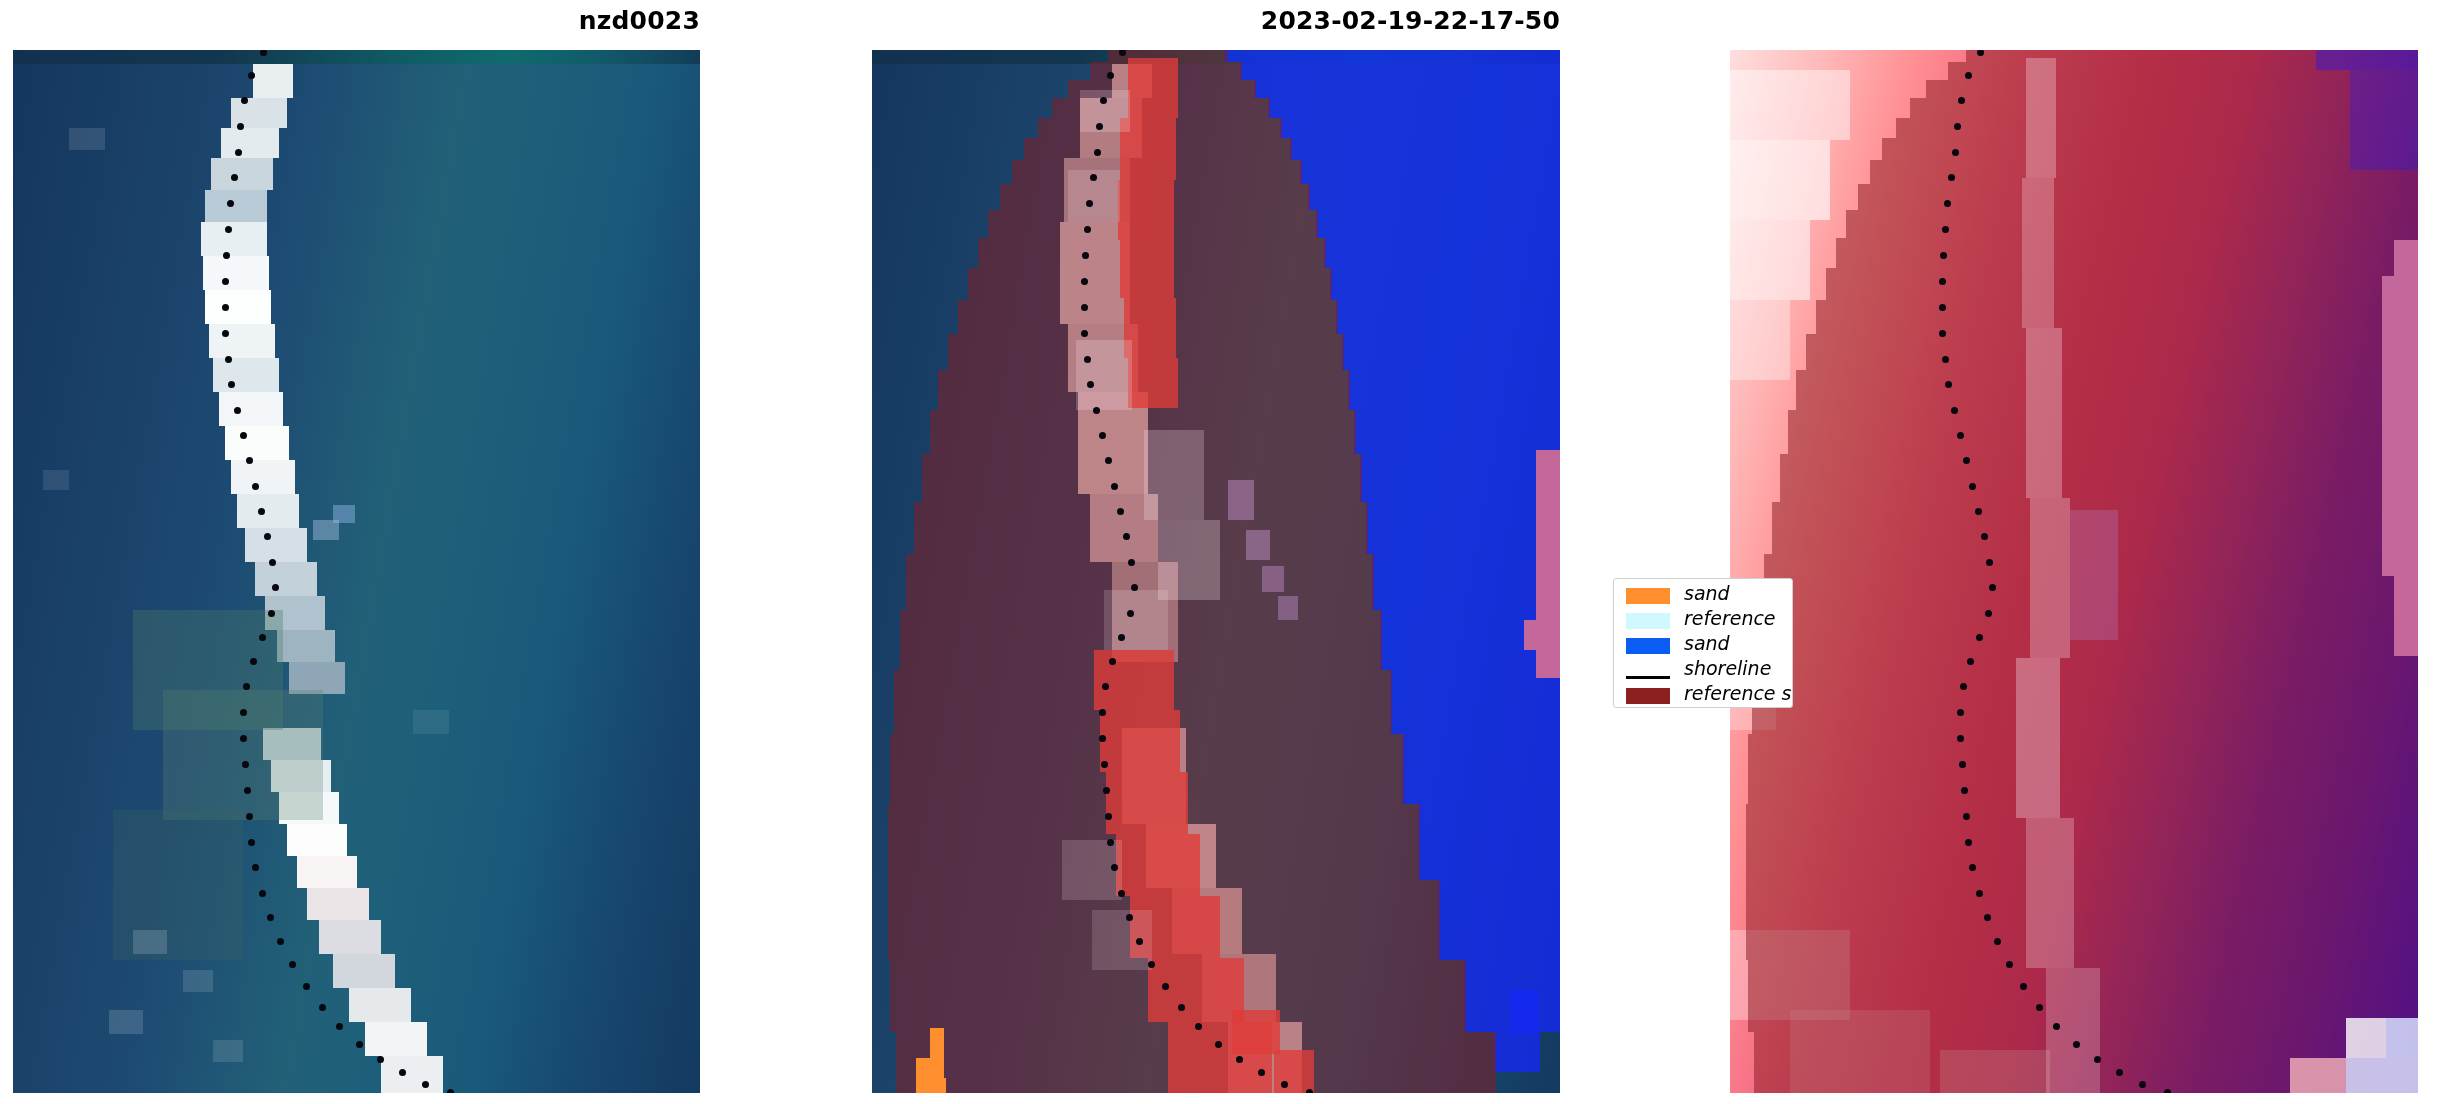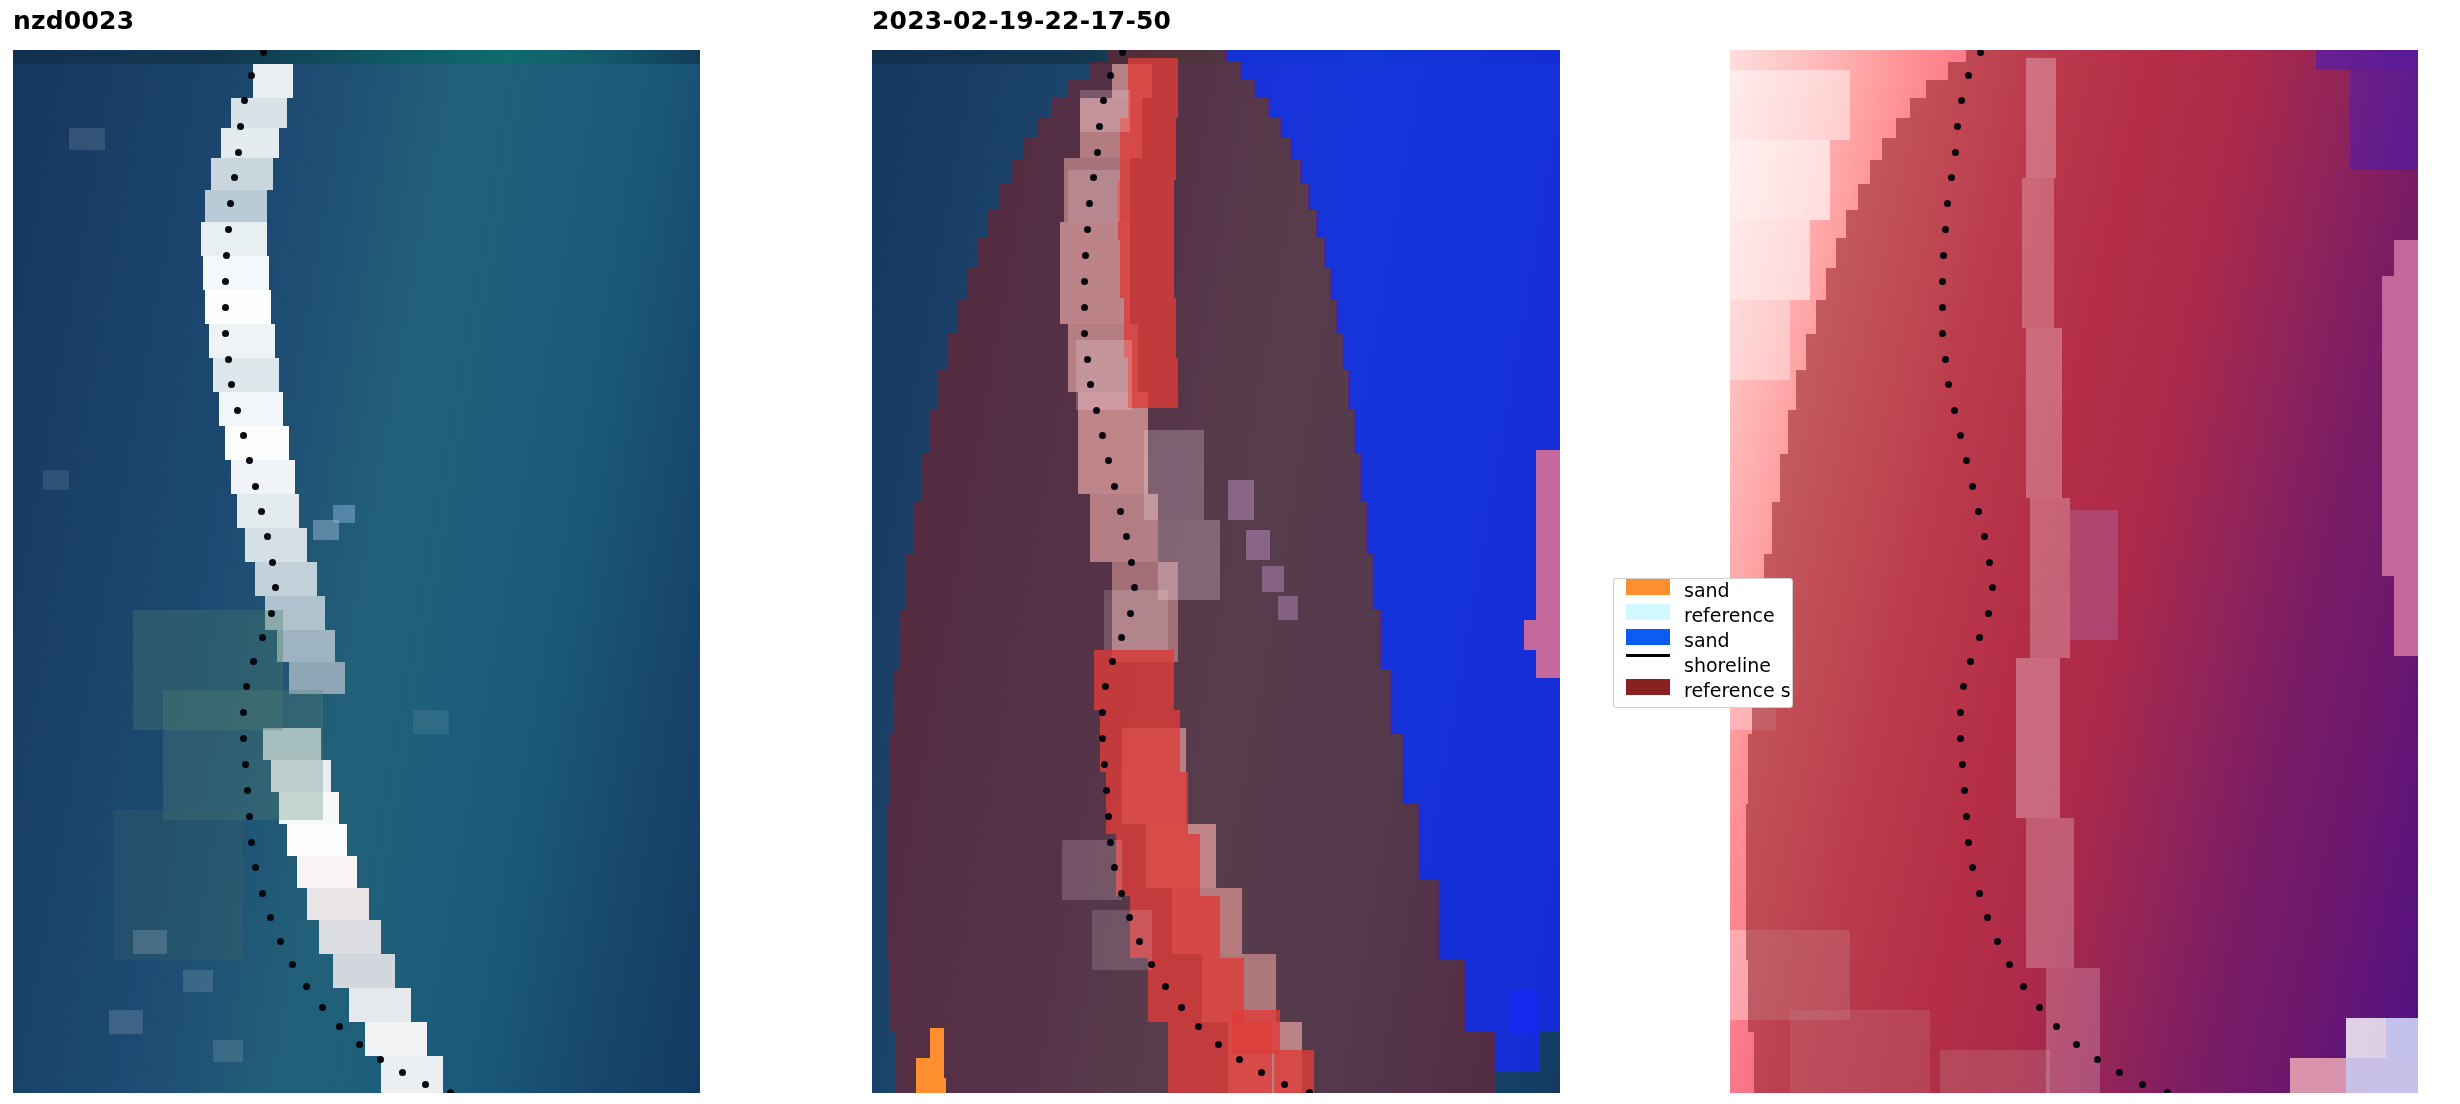--- a/index.html
+++ b/index.html
@@ -2,21 +2,21 @@
 <html><head>
 <meta charset="utf-8">
 <title>Shoreline classification figure</title>
 <style>
   html,body{margin:0;padding:0;background:#ffffff;}
   body{width:2460px;height:1104px;overflow:hidden;font-family:"DejaVu Sans",sans-serif;}
   .figure{position:relative;width:2460px;height:1104px;background:#ffffff;}
 
   .panel{position:absolute;overflow:hidden;background:#102a44;}
   .panel-title{
-    position:absolute;text-align:left;font-weight:bold;color:#000000;
+    position:absolute;text-align:right;font-weight:bold;color:#000000;
     font-size:25px;line-height:30px;letter-spacing:.2px;
     font-family:"DejaVu Sans",sans-serif;white-space:nowrap;
   }
 
   
   .layer{position:absolute;left:0;top:0;width:100%;height:100%;}
   .px{position:absolute;}
 
   
   .p1base{
@@ -48,21 +48,21 @@
   .pinkstrip{position:absolute;background:#c4689b;}
 
   
   .shoredot{position:absolute;width:7px;height:7px;border-radius:50%;background:#07070f;}
 
   
   .legend{
     position:absolute;background:#ffffff;border:1px solid #cfcfcf;border-radius:3px;
     box-sizing:border-box;overflow:hidden;
   }
-  .legend-row{display:flex;align-items:flex-start;height:25px;}
+  .legend-row{display:flex;align-items:flex-end;height:25px;font-style:italic;}
   .legend-swatch{
     width:44px;height:16px;margin-left:12px;margin-right:14px;flex:0 0 auto;
     box-sizing:border-box;
   }
   .legend-line{
     width:44px;height:0;border-top:3px solid #000000;margin-left:12px;margin-right:14px;flex:0 0 auto;
   }
   .legend-label{
     font-size:19px;color:#000;white-space:nowrap;
     font-family:"DejaVu Sans",sans-serif;

